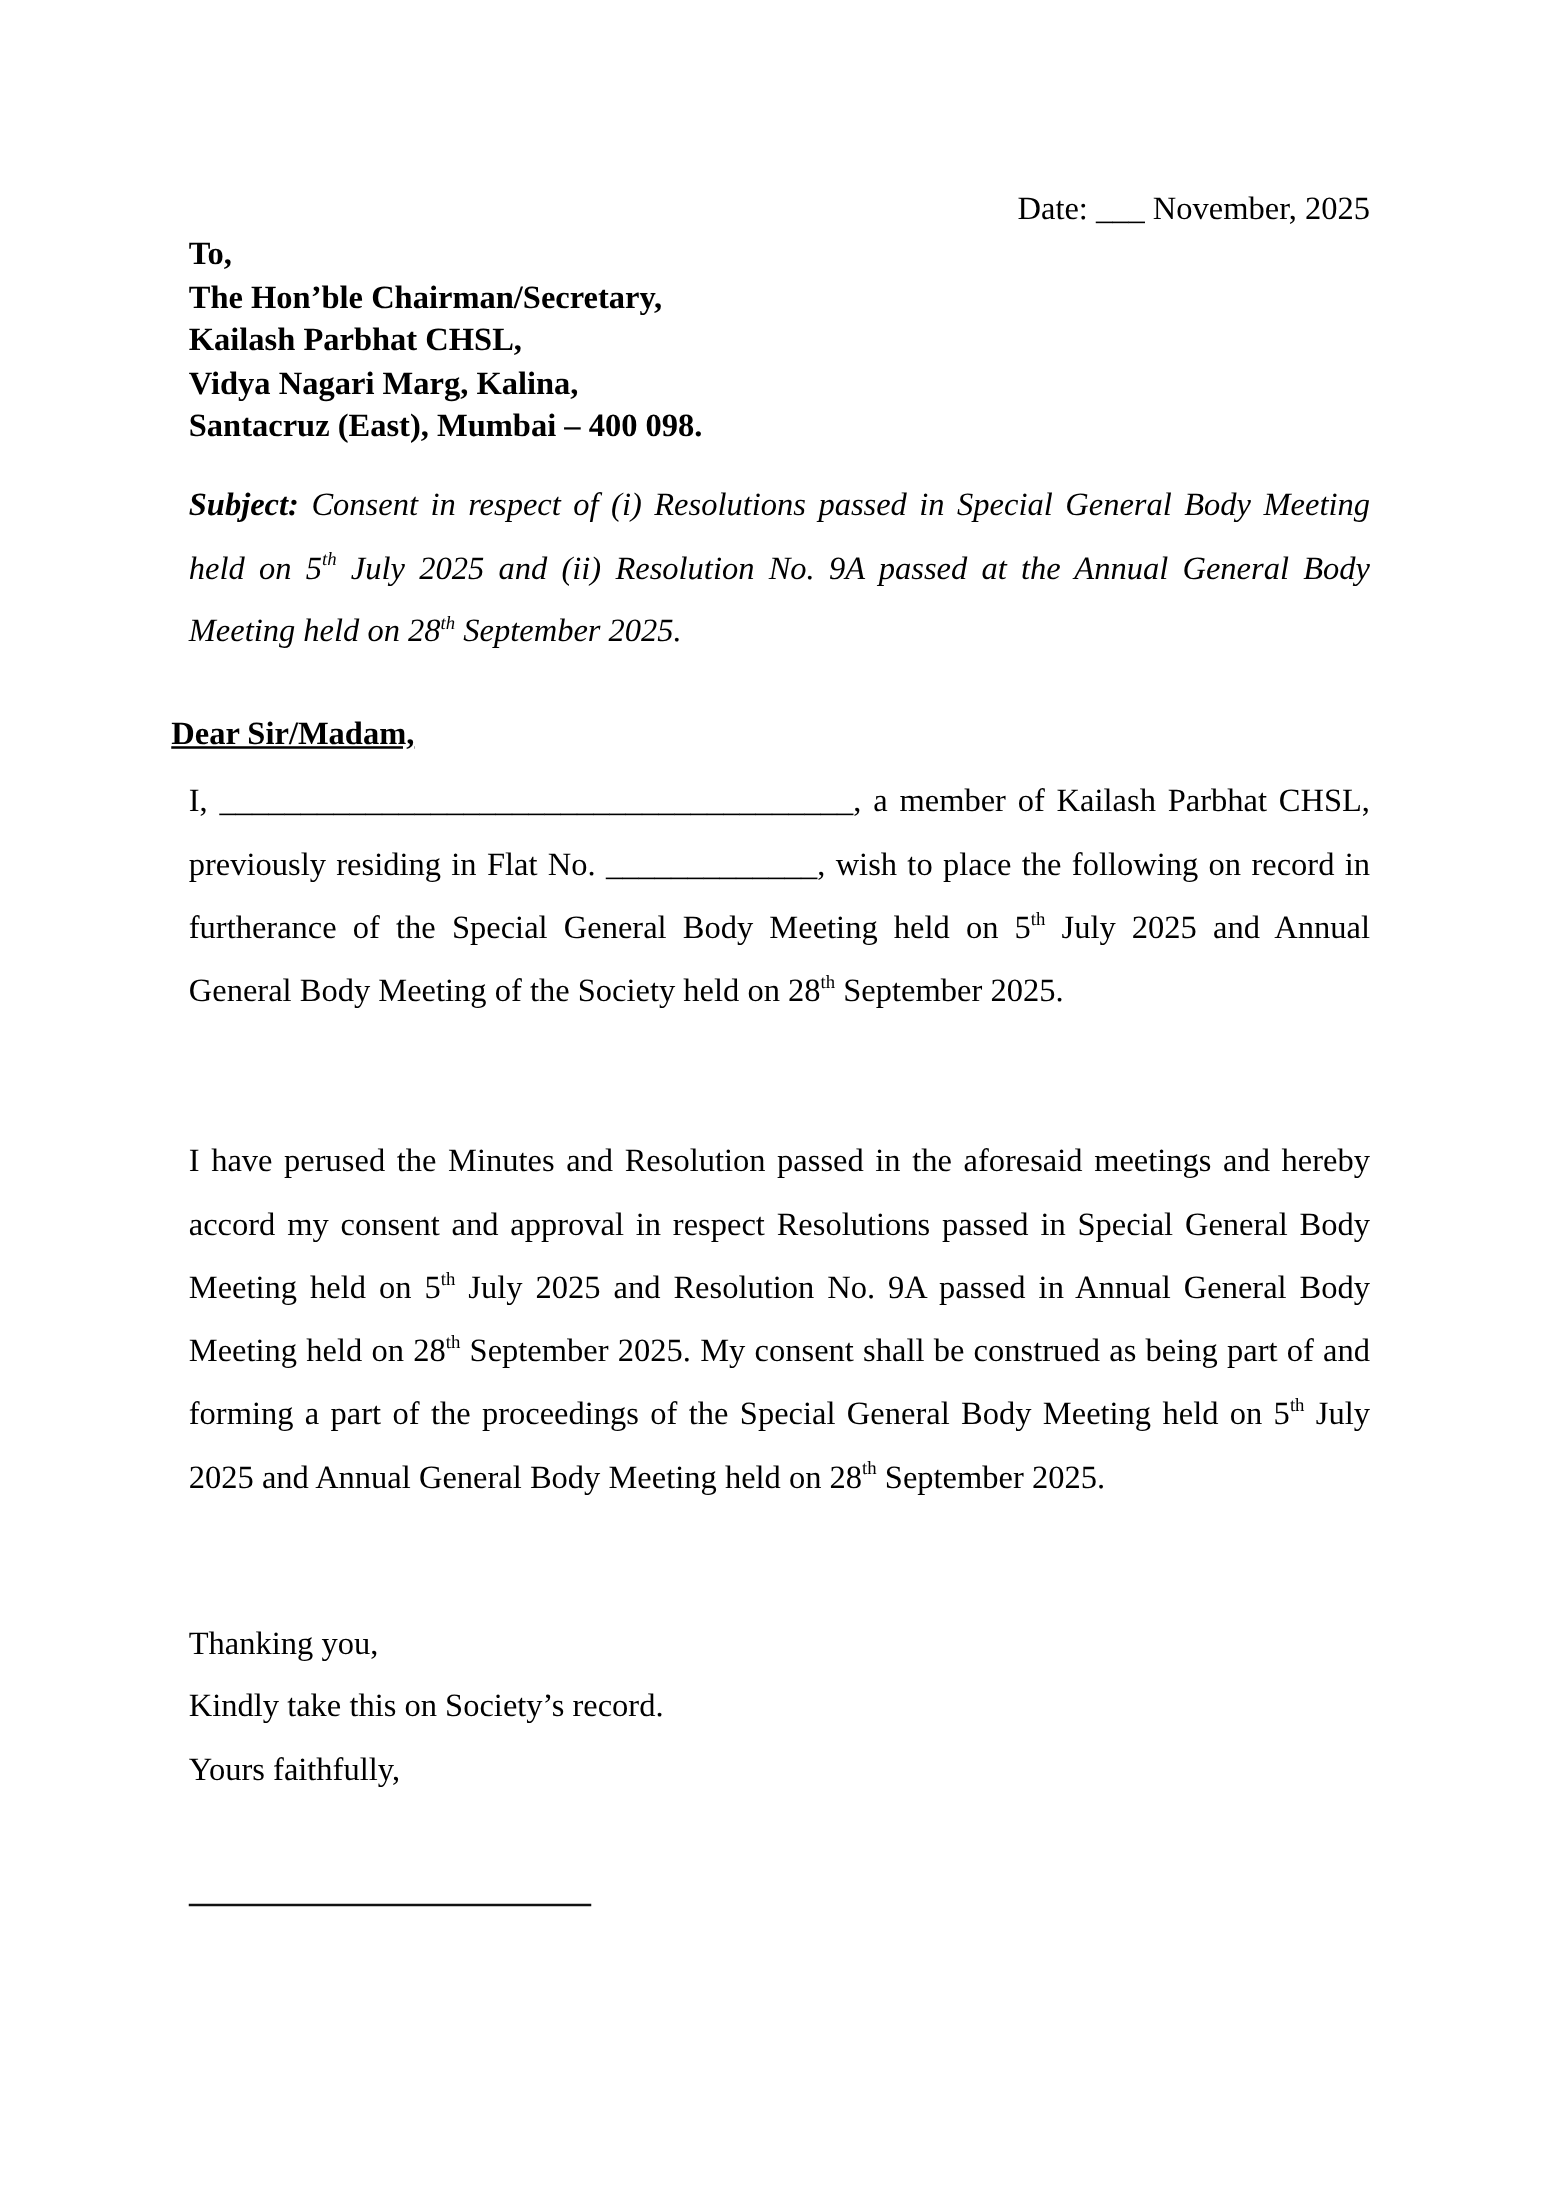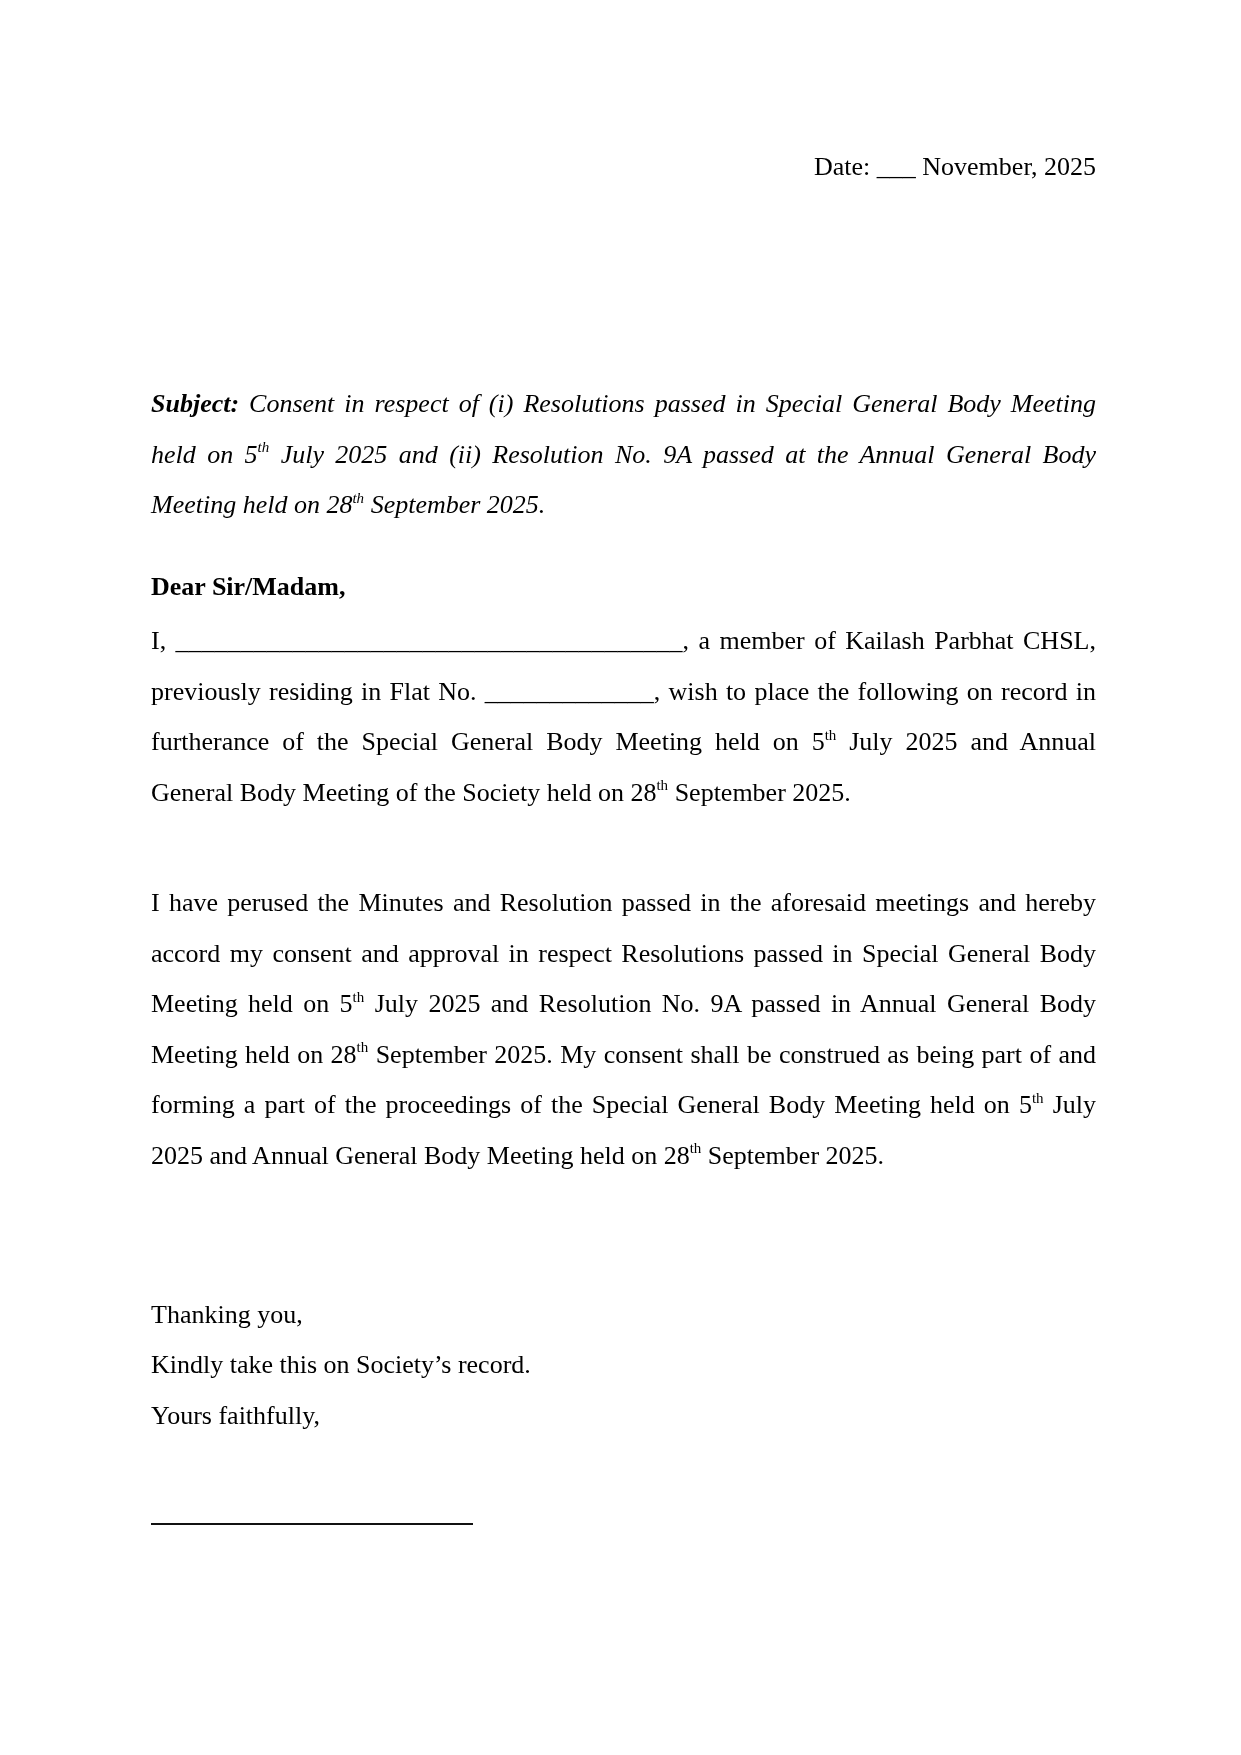--- a/index.html
+++ b/index.html
@@ -7,33 +7,40 @@
          font-family: "Liberation Serif", "DejaVu Serif", serif; color: #000; }
   .page { position: absolute; left: 0; top: 0; width: 1241px; height: 1755px; background: #fff; }
   .date { position: absolute; top: 150px; right: 145px; font-size: 26px; line-height: 34px; white-space: pre; }
   .address { position: absolute; left: 151px; top: 186px; font-size: 26px; line-height: 34.5px; font-weight: bold; }
   .address div { white-space: nowrap; }
   .para { position: absolute; left: 151px; width: 945px; font-size: 26px; line-height: 50.6px;
           text-align: justify; text-align-last: left; }
   .para sup { font-size: 15px; line-height: 0; vertical-align: super; position: relative; top: -1px; }
   .subject { top: 379px; font-style: italic; }
   .bold { font-weight: bold; }
-  .salutation { position: absolute; left: 151px; top: 570px; font-size: 26px; line-height: 34px; font-weight: bold; }
+  .salutation { position: absolute; left: 137px; top: 570px; font-size: 26px; line-height: 34px; font-weight: bold; text-decoration: underline; }
   .p1 { top: 616px; }
-  .p2 { top: 878px; }
+  .p2 { top: 904px; }
   .closing { position: absolute; left: 151px; top: 1290px; font-size: 26px; line-height: 50.3px; }
   .sigline { position: absolute; left: 151px; top: 1523px; width: 322px; height: 0; border-top: 2px solid #111; }
 </style>
 </head>
 <body>
 
 <div class="page">
 
   <div class="date"><span>Date:</span> <span>___</span> <span>November, 2025</span></div>
 
+  <div class="address">
+    <div>To,</div>
+    <div>The Hon’ble Chairman/Secretary,</div>
+    <div>Kailash Parbhat CHSL,</div>
+    <div>Vidya Nagari Marg, Kalina,</div>
+    <div>Santacruz (East), Mumbai – 400 098.</div>
+  </div>
 
   <div class="para subject"><span class="bold">Subject:</span><span> Consent in respect of (i) Resolutions passed in Special General Body Meeting held on 5</span><sup>th</sup><span> July 2025 and (ii) Resolution No. 9A passed at the Annual General Body Meeting held on 28</span><sup>th</sup><span> September 2025.</span></div>
 
   <div class="salutation">Dear Sir/Madam,</div>
 
   <div class="para p1"><span>I, </span><span>_______________________________________</span><span>, a member of Kailash Parbhat CHSL, previously residing in Flat No. </span><span>_____________</span><span>, wish to place the following on record in furtherance of the Special General Body Meeting held on 5</span><sup>th</sup><span> July 2025 and Annual General Body Meeting of the Society held on 28</span><sup>th</sup><span> September 2025.</span></div>
 
   <div class="para p2"><span>I have perused the Minutes and Resolution passed in the aforesaid meetings and hereby accord my consent and approval in respect Resolutions passed in Special General Body Meeting held on 5</span><sup>th</sup><span> July 2025 and Resolution No. 9A passed in Annual General Body Meeting held on 28</span><sup>th</sup><span> September 2025. My consent shall be construed as being part of and forming a part of the proceedings of the Special General Body Meeting held on 5</span><sup>th</sup><span> July 2025 and Annual General Body Meeting held on 28</span><sup>th</sup><span> September 2025.</span></div>
 
   <div class="closing">

